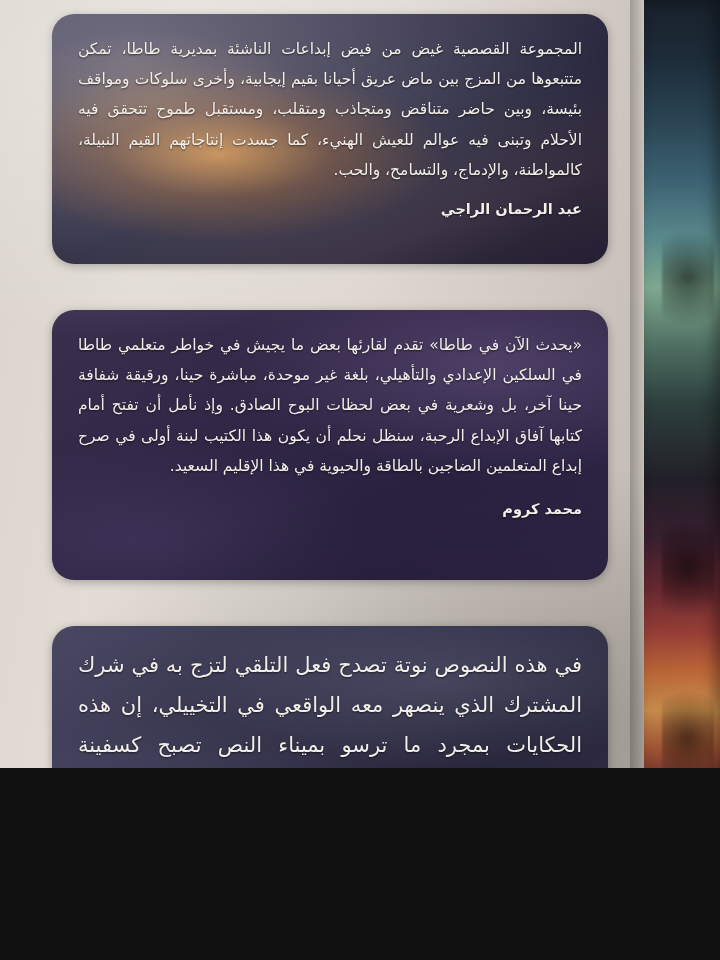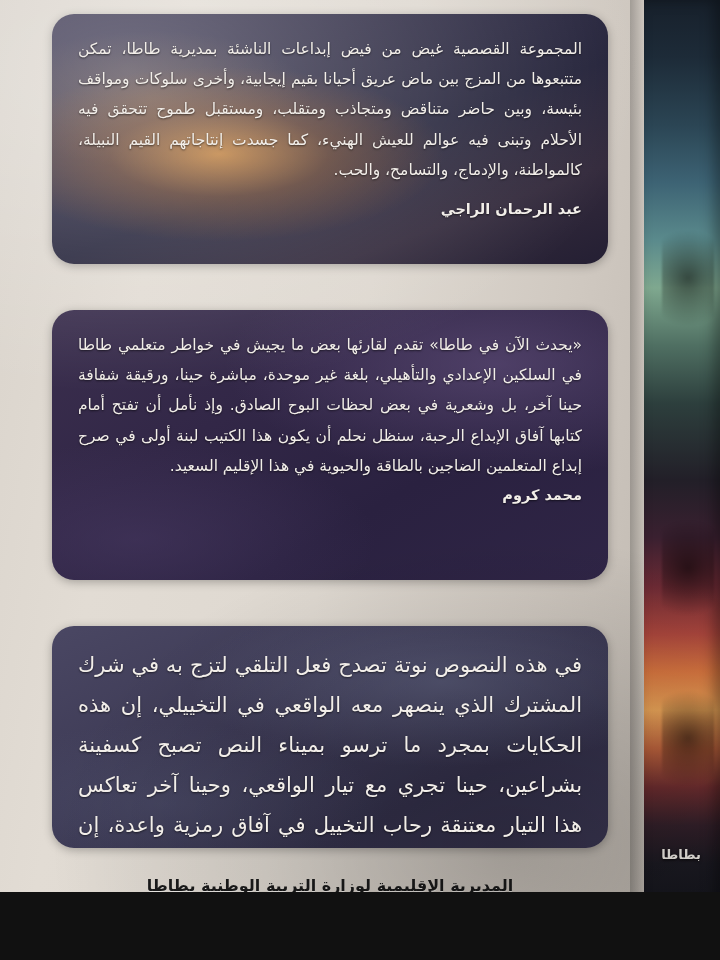--- a/index.html
+++ b/index.html
@@ -3,21 +3,21 @@
 <meta charset="utf-8">
 <style>
   html, body {
     margin: 0;
     padding: 0;
     background: #111;
   }
   .page {
     position: relative;
     width: 720px;
-    height: 892px;
+    height: 768px;
     overflow: hidden;
     font-family: "DejaVu Sans", "Liberation Sans", sans-serif;
     background: #c2410c;
   }
 
   
   .bg-base {
     position: absolute;
     inset: 0;
     background:
@@ -151,21 +151,21 @@
 
   .card3 .txt { font-size: 21px; line-height: 1.9; }
 
   .attrib {
     margin-top: 10px;
     text-align: right;
     font-size: 14.5px;
     font-weight: bold;
     letter-spacing: .2px;
   }
-  .card2 .attrib { margin-top: 0; }
+  .card2 .attrib { margin-top: 14px; }
 
   .footer {
     margin-top: 24px;
     text-align: center;
     color: #1a1a1a;
     text-shadow: 0 1px 0 rgba(255,255,255,.5);
   }
   .footer .line1 {
     font-size: 16px;
     font-weight: bold;

